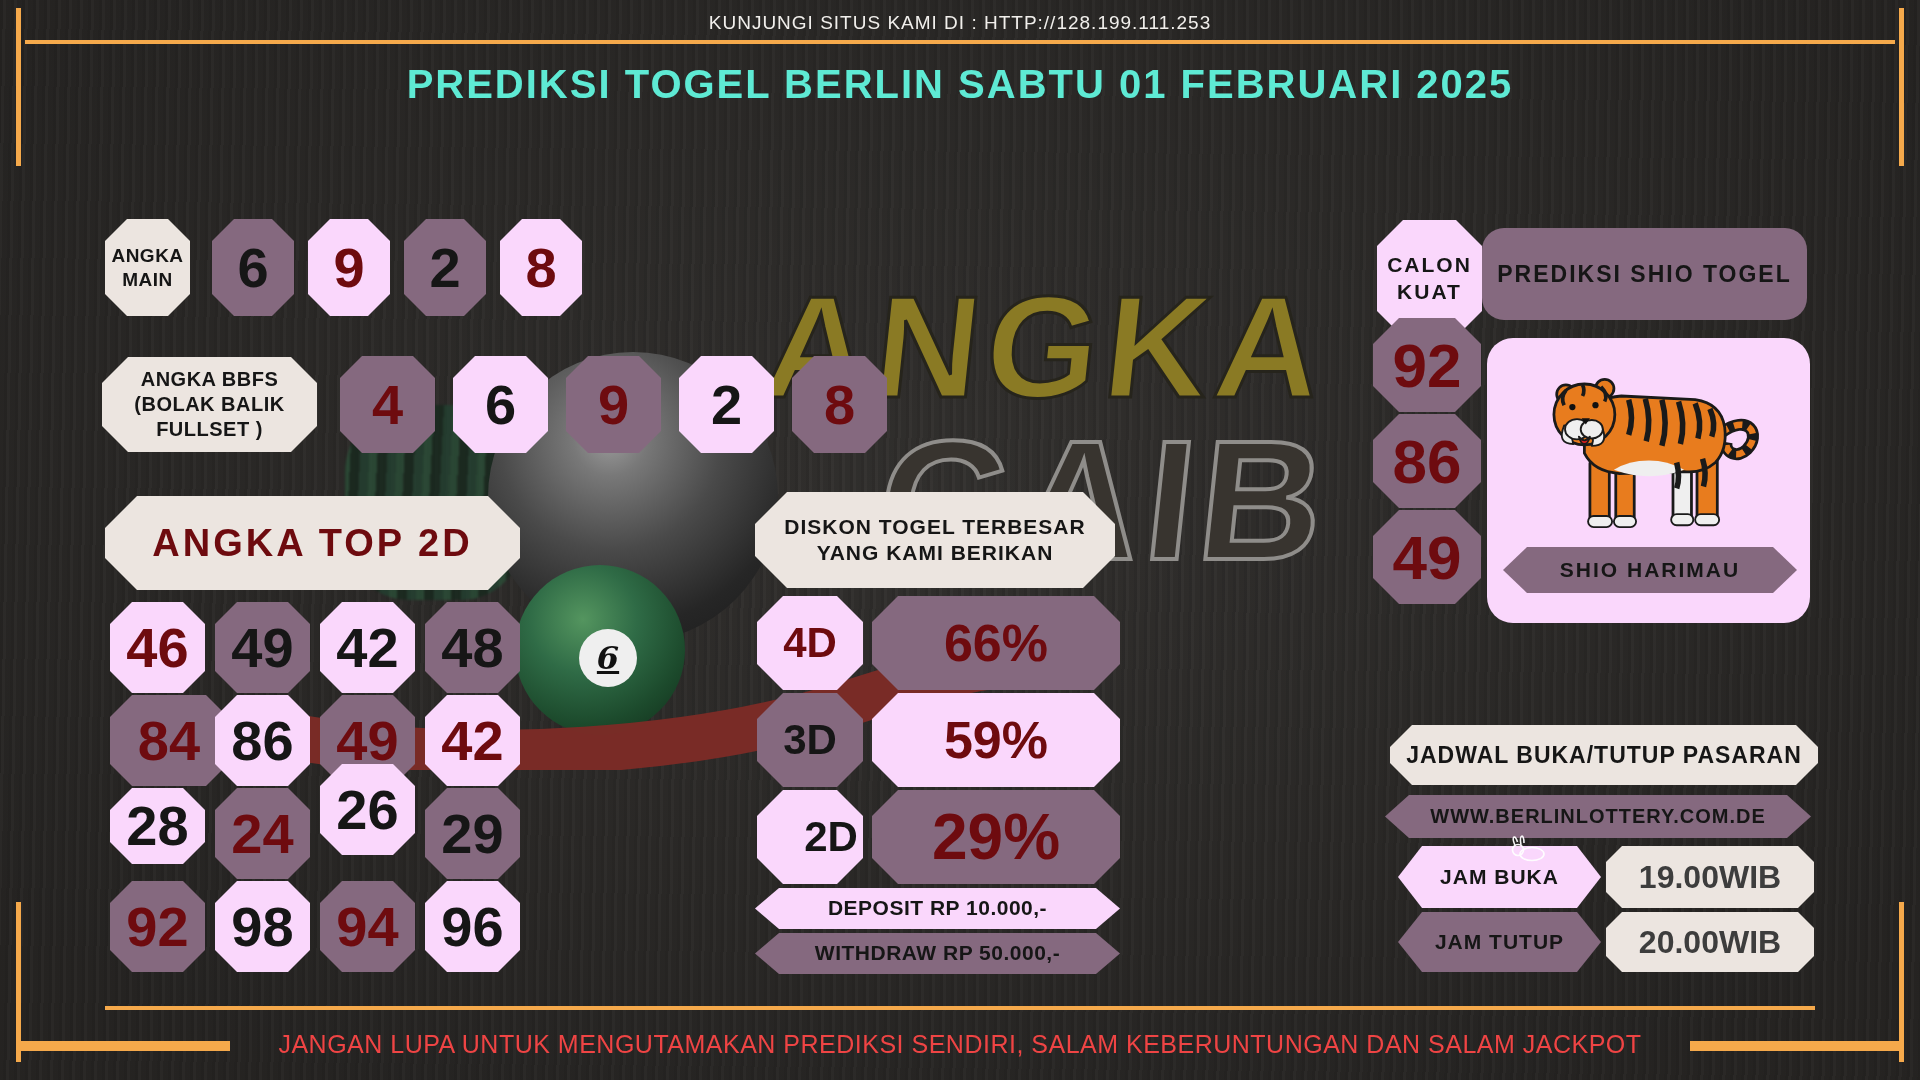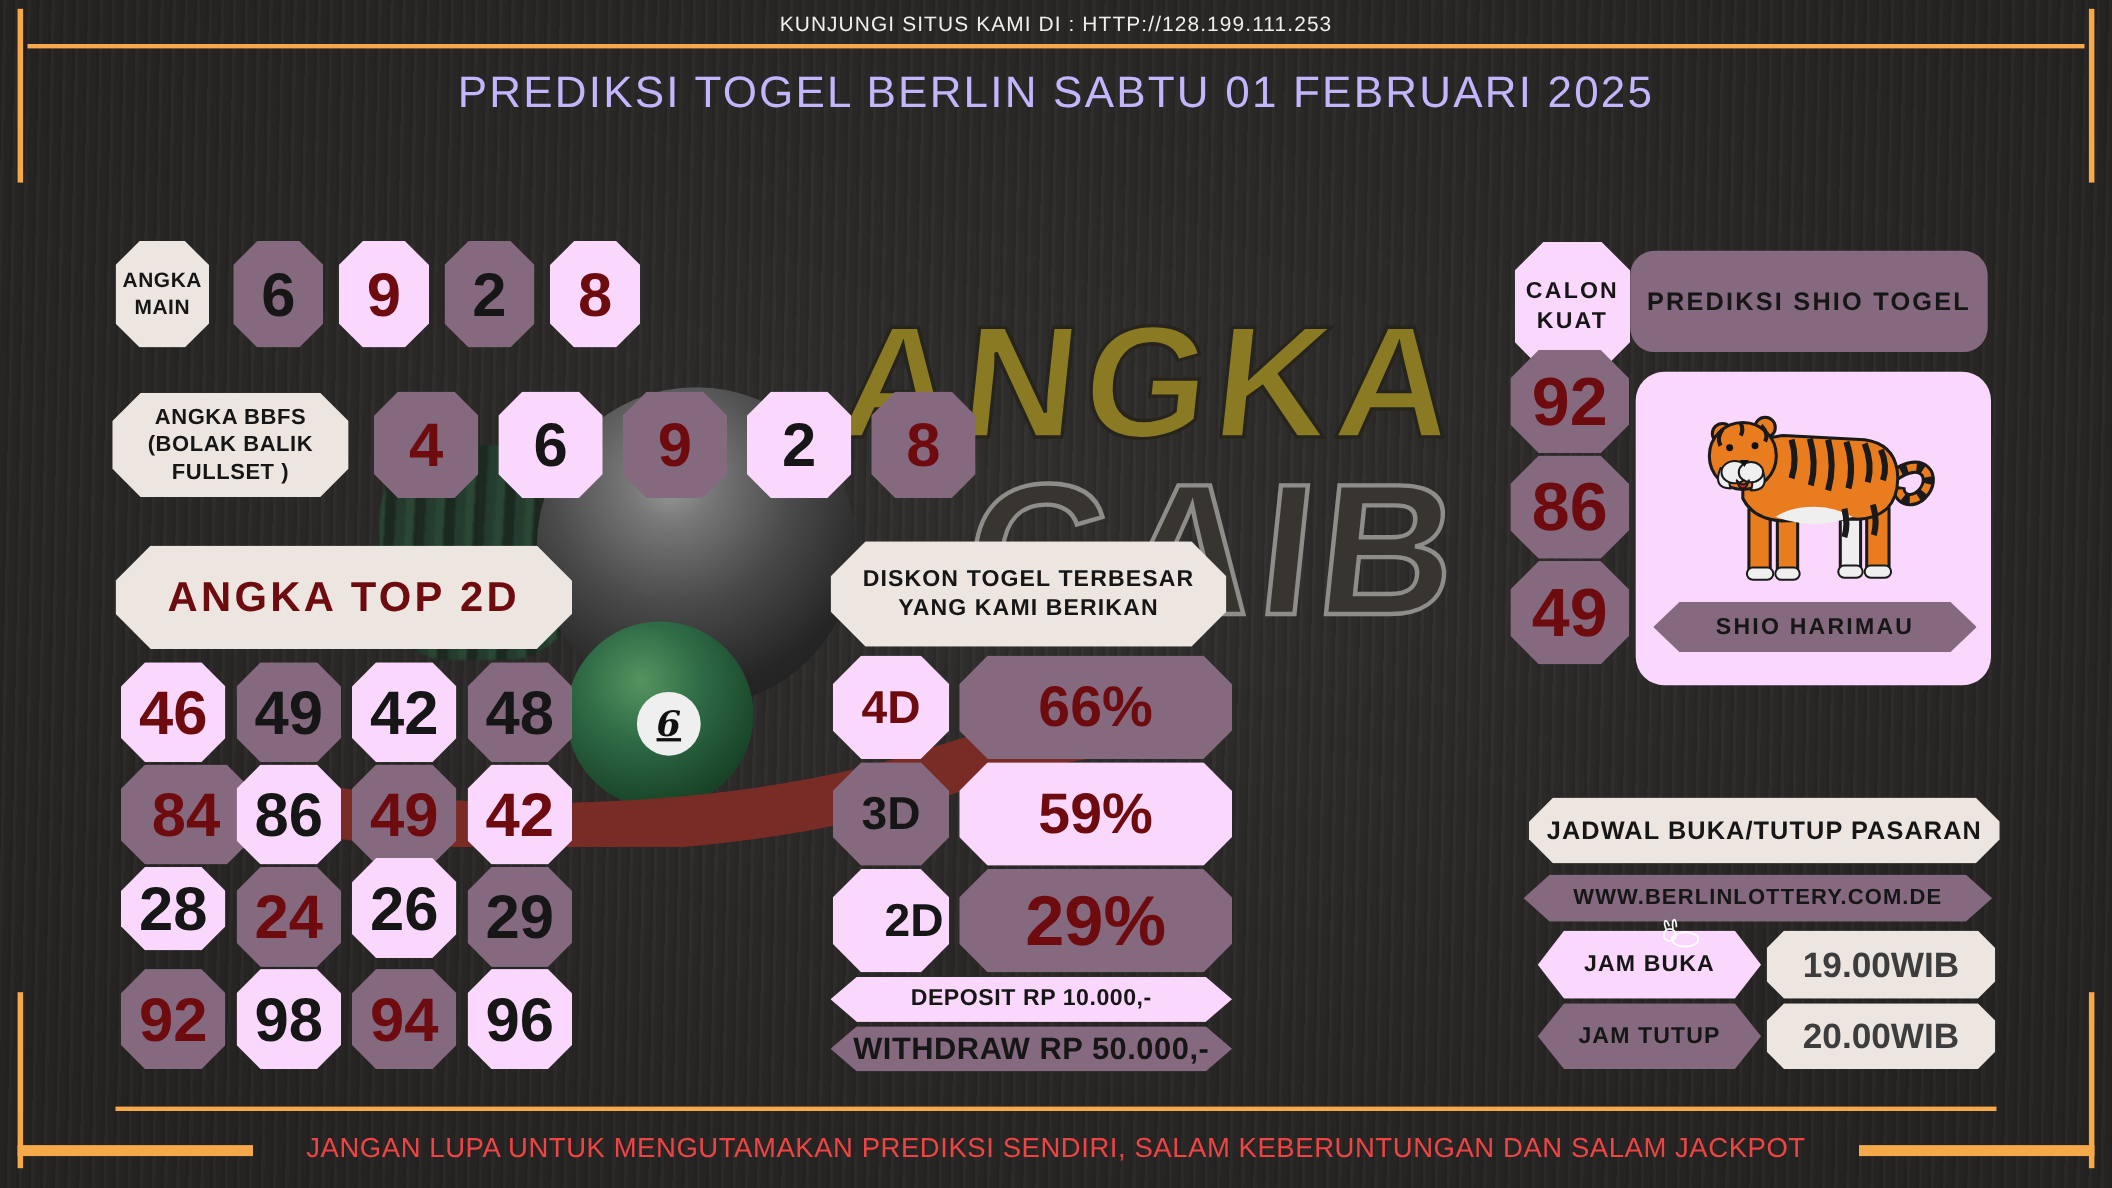--- a/index.html
+++ b/index.html
@@ -55,21 +55,21 @@
   <div class="frame" style="left:25px;top:40px;width:1870px;height:4px;"></div>
   <div class="frame" style="left:16px;top:8px;width:5px;height:158px;"></div>
   <div class="frame" style="left:1899px;top:8px;width:5px;height:158px;"></div>
   <div class="frame" style="left:105px;top:1006px;width:1710px;height:4px;"></div>
   <div class="frame" style="left:16px;top:902px;width:5px;height:160px;"></div>
   <div class="frame" style="left:1899px;top:902px;width:5px;height:160px;"></div>
   <div class="frame" style="left:16px;top:1041px;width:214px;height:10px;"></div>
   <div class="frame" style="left:1690px;top:1041px;width:214px;height:10px;"></div>
 
   <div class="hdr" style="top:12px;font-size:19px;letter-spacing:1px;">KUNJUNGI SITUS KAMI DI : HTTP://128.199.111.253</div>
-  <div class="hdr" style="top:62px;font-size:40px;font-weight:normal;letter-spacing:2px;color:#c4b5fd;">PREDIKSI TOGEL BERLIN SABTU 01 FEBRUARI 2025</div>
+  <div class="hdr" style="top:62px;font-size:40px;font-weight:bold;letter-spacing:2px;color:#5eead4;">PREDIKSI TOGEL BERLIN SABTU 01 FEBRUARI 2025</div>
 
   <div class="c bg-cream cut22 lab fg-black" style="left:105px;top:219px;width:85px;height:97px;font-size:19px;">
     <div><span>ANGKA</span><br>
          <span>MAIN</span></div>
   </div>
   <div class="c bg-purple cut22 digit fg-black" style="left:212px;top:219px;width:82px;height:97px;">6</div>
   <div class="c bg-pink cut22 digit fg-red" style="left:308px;top:219px;width:82px;height:97px;">9</div>
   <div class="c bg-purple cut22 digit fg-black" style="left:404px;top:219px;width:82px;height:97px;">2</div>
   <div class="c bg-pink cut22 digit fg-red" style="left:500px;top:219px;width:82px;height:97px;">8</div>
 
@@ -91,42 +91,42 @@
   <div class="c bg-pink cut22 digit fg-black" style="left:320px;top:602px;width:95px;height:91px;">42</div>
   <div class="c bg-purple cut22 digit fg-black" style="left:425px;top:602px;width:95px;height:91px;">48</div>
 
   <div class="c bg-purple cut22 digit fg-red" style="left:110px;top:695px;width:118px;height:91px;">84</div>
   <div class="c bg-pink cut22 digit fg-black" style="left:215px;top:695px;width:95px;height:91px;">86</div>
   <div class="c bg-purple cut22 digit fg-red" style="left:320px;top:695px;width:95px;height:91px;">49</div>
   <div class="c bg-pink cut22 digit fg-red" style="left:425px;top:695px;width:95px;height:91px;">42</div>
 
   <div class="c bg-pink cut22 digit fg-black" style="left:110px;top:788px;width:95px;height:76px;">28</div>
   <div class="c bg-purple cut22 digit fg-red" style="left:215px;top:788px;width:95px;height:91px;">24</div>
-  <div class="c bg-pink cut22 digit fg-black" style="left:320px;top:780px;width:95px;height:91px;border-radius:12px;">26</div>
+  <div class="c bg-pink cut22 digit fg-black" style="left:320px;top:764px;width:95px;height:91px;border-radius:12px;">26</div>
   <div class="c bg-purple cut22 digit fg-black" style="left:425px;top:788px;width:95px;height:91px;">29</div>
 
   <div class="c bg-purple cut22 digit fg-red" style="left:110px;top:881px;width:95px;height:91px;">92</div>
   <div class="c bg-pink cut22 digit fg-black" style="left:215px;top:881px;width:95px;height:91px;">98</div>
   <div class="c bg-purple cut22 digit fg-red" style="left:320px;top:881px;width:95px;height:91px;">94</div>
   <div class="c bg-pink cut22 digit fg-black" style="left:425px;top:881px;width:95px;height:91px;">96</div>
 
   <div class="c bg-cream cut32 lab fg-black" style="left:755px;top:492px;width:360px;height:96px;font-size:21px;letter-spacing:1px;">
     <div><span>DISKON TOGEL TERBESAR</span><br>
          <span>YANG KAMI BERIKAN</span></div>
   </div>
 
   <div class="c bg-pink cut26 fg-red" style="left:757px;top:596px;width:106px;height:94px;font-size:42px;font-weight:bold;">4D</div>
   <div class="c bg-purple cut26 fg-red" style="left:872px;top:596px;width:248px;height:94px;font-size:52px;font-weight:bold;">66%</div>
   <div class="c bg-purple cut26 fg-black" style="left:757px;top:693px;width:106px;height:94px;font-size:42px;font-weight:bold;">3D</div>
   <div class="c bg-pink cut26 fg-red" style="left:872px;top:693px;width:248px;height:94px;font-size:52px;font-weight:bold;">59%</div>
   <div class="c bg-pink cut26 fg-black" style="left:757px;top:790px;width:106px;height:94px;font-size:42px;font-weight:bold;padding-left:42px;">2D</div>
   <div class="c bg-purple cut26 fg-red" style="left:872px;top:790px;width:248px;height:94px;font-size:64px;font-weight:bold;">29%</div>
 
   <div class="c bg-pink hexpt lab fg-black" style="left:755px;top:888px;width:365px;height:41px;font-size:21px;">DEPOSIT RP 10.000,-</div>
-  <div class="c bg-purple hexpt lab fg-black" style="left:755px;top:933px;width:365px;height:41px;font-size:28px;">WITHDRAW RP 50.000,-</div>
+  <div class="c bg-purple hexpt lab fg-black" style="left:755px;top:933px;width:365px;height:41px;font-size:21px;">WITHDRAW RP 50.000,-</div>
 
   <div class="c bg-pink cut26 lab fg-black" style="left:1377px;top:220px;width:105px;height:117px;font-size:21px;letter-spacing:2px;">
     <div><span>CALON</span><br>
          <span>KUAT</span></div>
   </div>
   <div class="c bg-purple cut26 fg-red" style="left:1373px;top:318px;width:108px;height:94px;font-size:62px;font-weight:bold;">92</div>
   <div class="c bg-purple cut26 fg-red" style="left:1373px;top:414px;width:108px;height:94px;font-size:62px;font-weight:bold;">86</div>
   <div class="c bg-purple cut26 fg-red" style="left:1373px;top:510px;width:108px;height:94px;font-size:62px;font-weight:bold;">49</div>
 
   <div class="c bg-purple panel-round lab fg-black" style="left:1482px;top:228px;width:325px;height:92px;font-size:23px;letter-spacing:2px;border-radius:22px;">PREDIKSI SHIO TOGEL</div>

